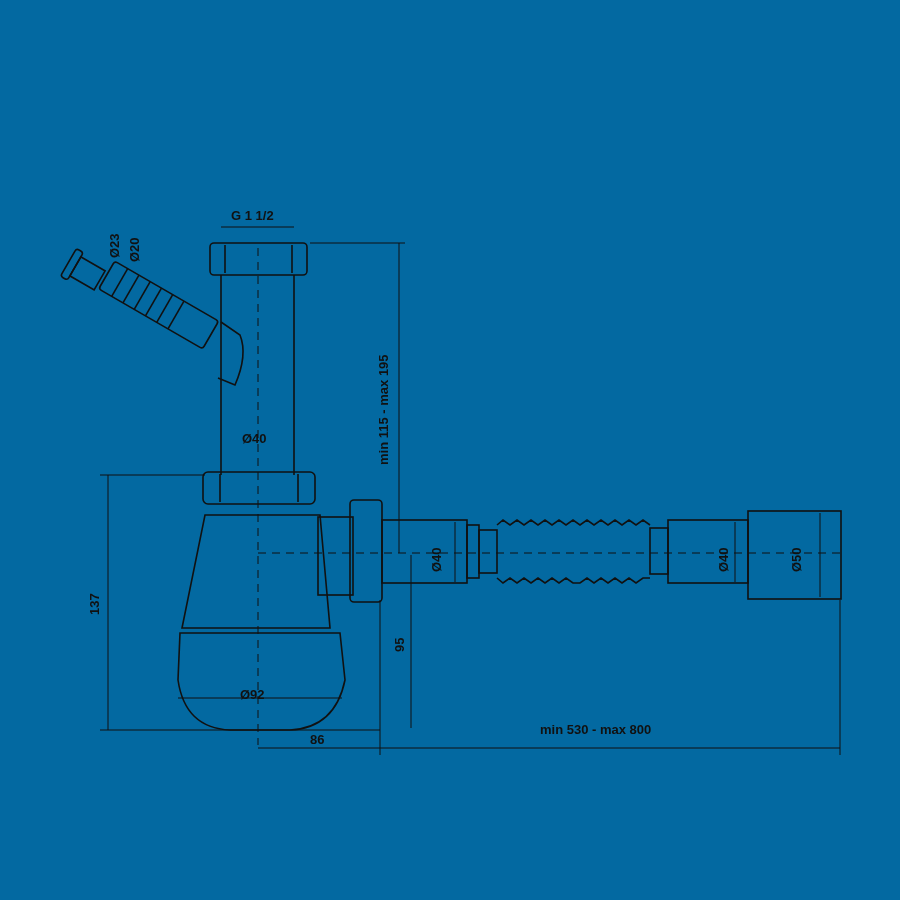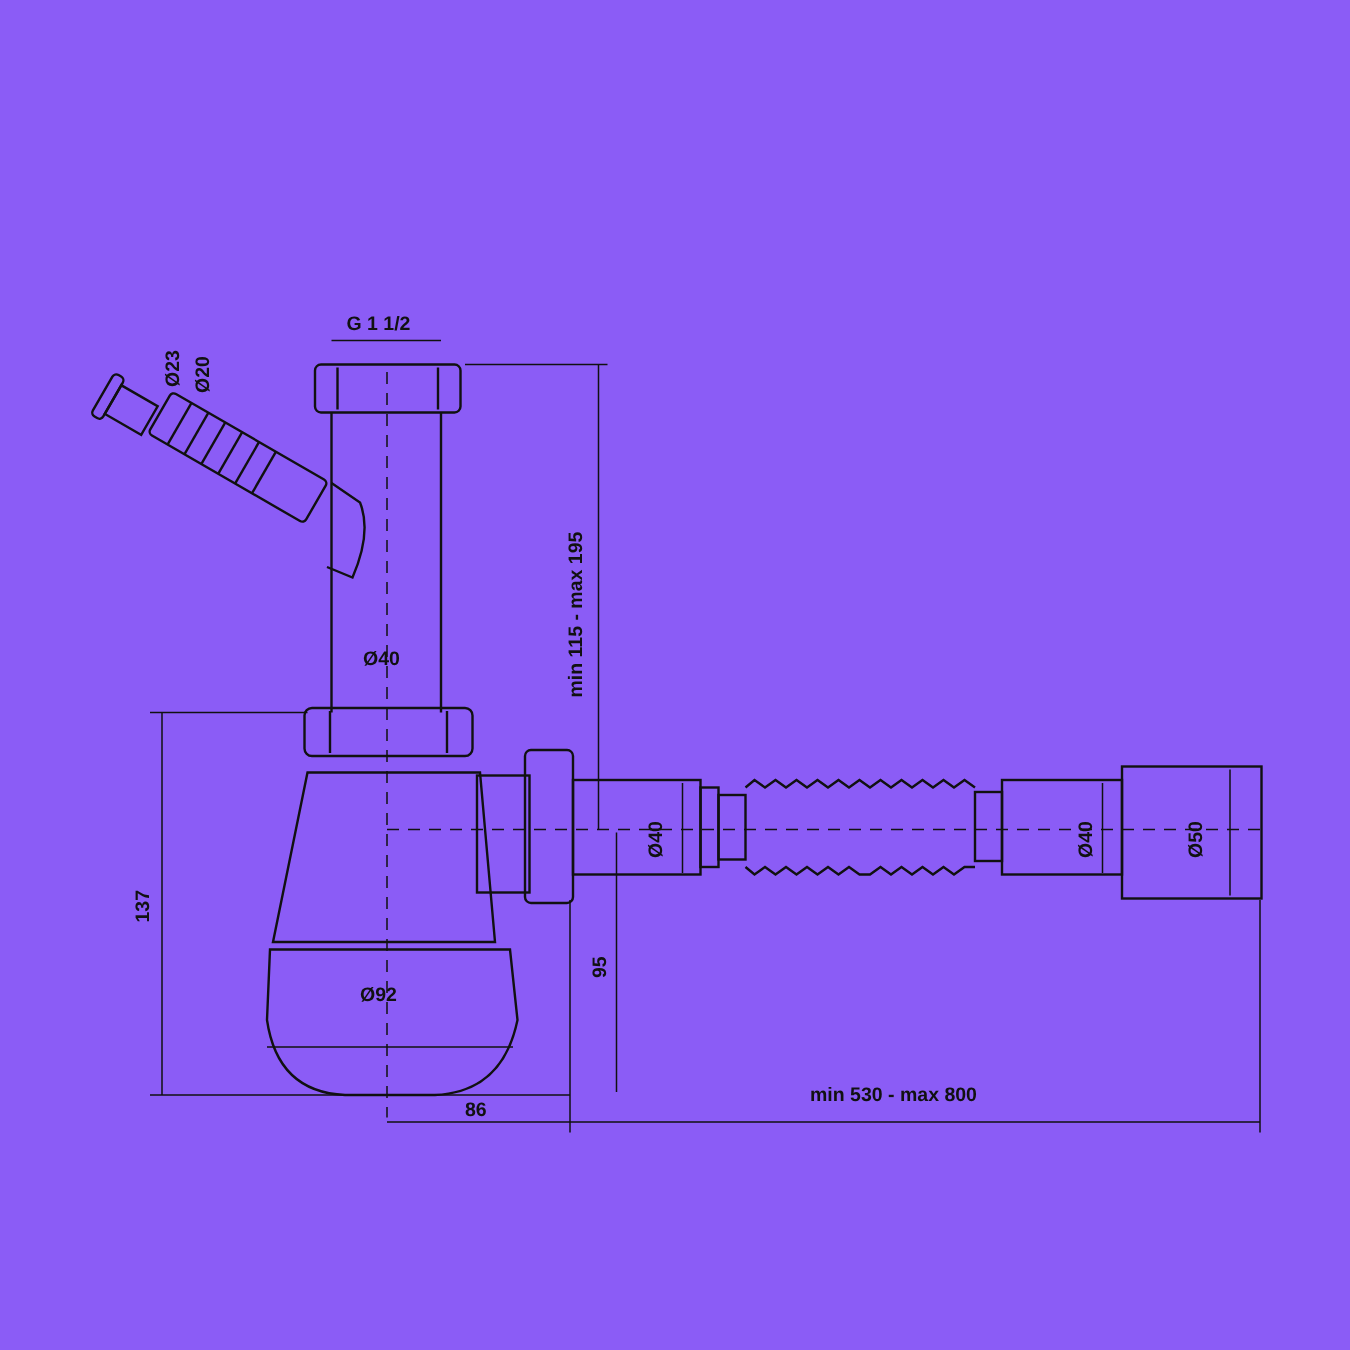--- a/index.html
+++ b/index.html
@@ -1,16 +1,16 @@
 <!DOCTYPE html>
 <html><head>
 <meta charset="utf-8">
 <style>
   html,body{margin:0;padding:0;background:#fff;}
-  .canvas{position:relative;width:900px;height:900px;background:#8b5cf6;overflow:hidden;}
+  .canvas{position:relative;width:900px;height:900px;background:#0369a1;overflow:hidden;}
   svg{position:absolute;left:0;top:0;}
   .lbl{position:absolute;font-family:"Liberation Sans",sans-serif;font-weight:bold;font-size:13px;color:#111;white-space:nowrap;line-height:1;}
   .rot{transform-origin:0 0;transform:rotate(-90deg);}
 </style>
 </head>
 <body>
 
 <div class="canvas">
 <svg width="900" height="900" viewBox="0 0 900 900" fill="none" stroke="#111" stroke-width="1.6">
 
@@ -82,16 +82,16 @@
 <span class="lbl" style="left:231px;top:209px">G 1 1/2</span>
 <span class="lbl rot" style="left:108px;top:258px">Ø23</span>
 <span class="lbl rot" style="left:128px;top:262px">Ø20</span>
 <span class="lbl" style="left:242px;top:432px">Ø40</span>
 <span class="lbl rot" style="left:377px;top:465px">min 115 - max 195</span>
 <span class="lbl rot" style="left:430px;top:572px">Ø40</span>
 <span class="lbl rot" style="left:717px;top:572px">Ø40</span>
 <span class="lbl rot" style="left:790px;top:572px">Ø50</span>
 <span class="lbl rot" style="left:88px;top:615px">137</span>
 <span class="lbl rot" style="left:393px;top:652px">95</span>
-<span class="lbl" style="left:240px;top:656px">Ø92</span>
+<span class="lbl" style="left:240px;top:688px">Ø92</span>
 <span class="lbl" style="left:310px;top:733px">86</span>
 <span class="lbl" style="left:540px;top:723px">min 530 - max 800</span>
 </div>
 
 </body></html>

